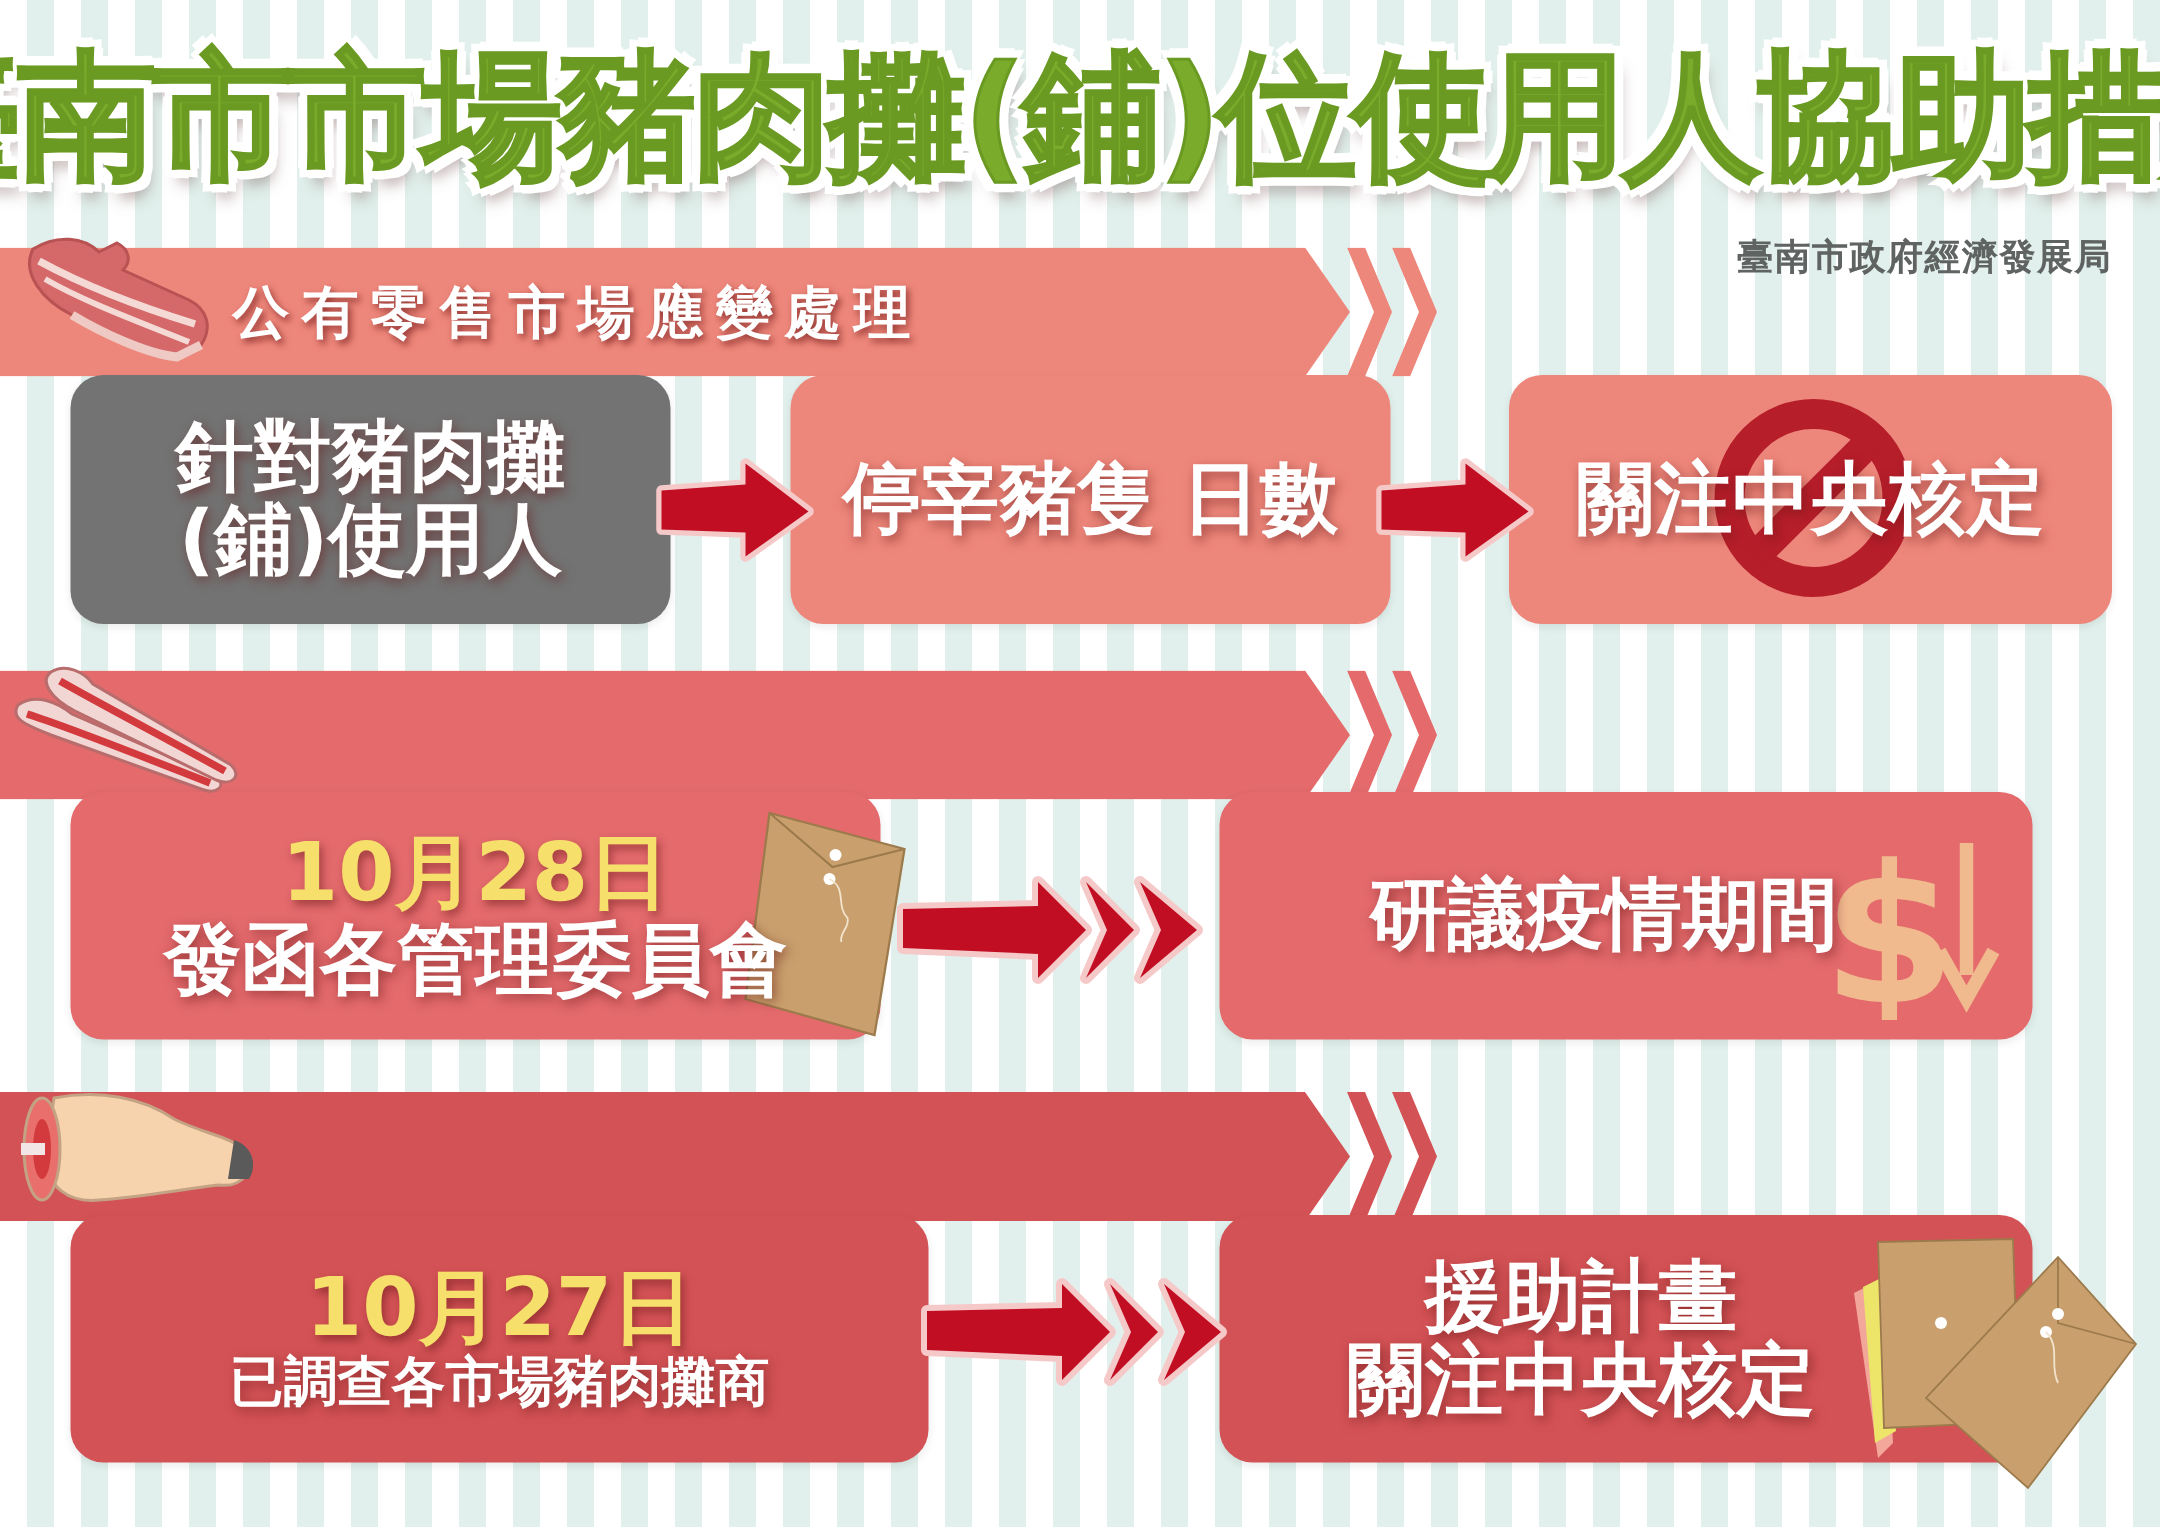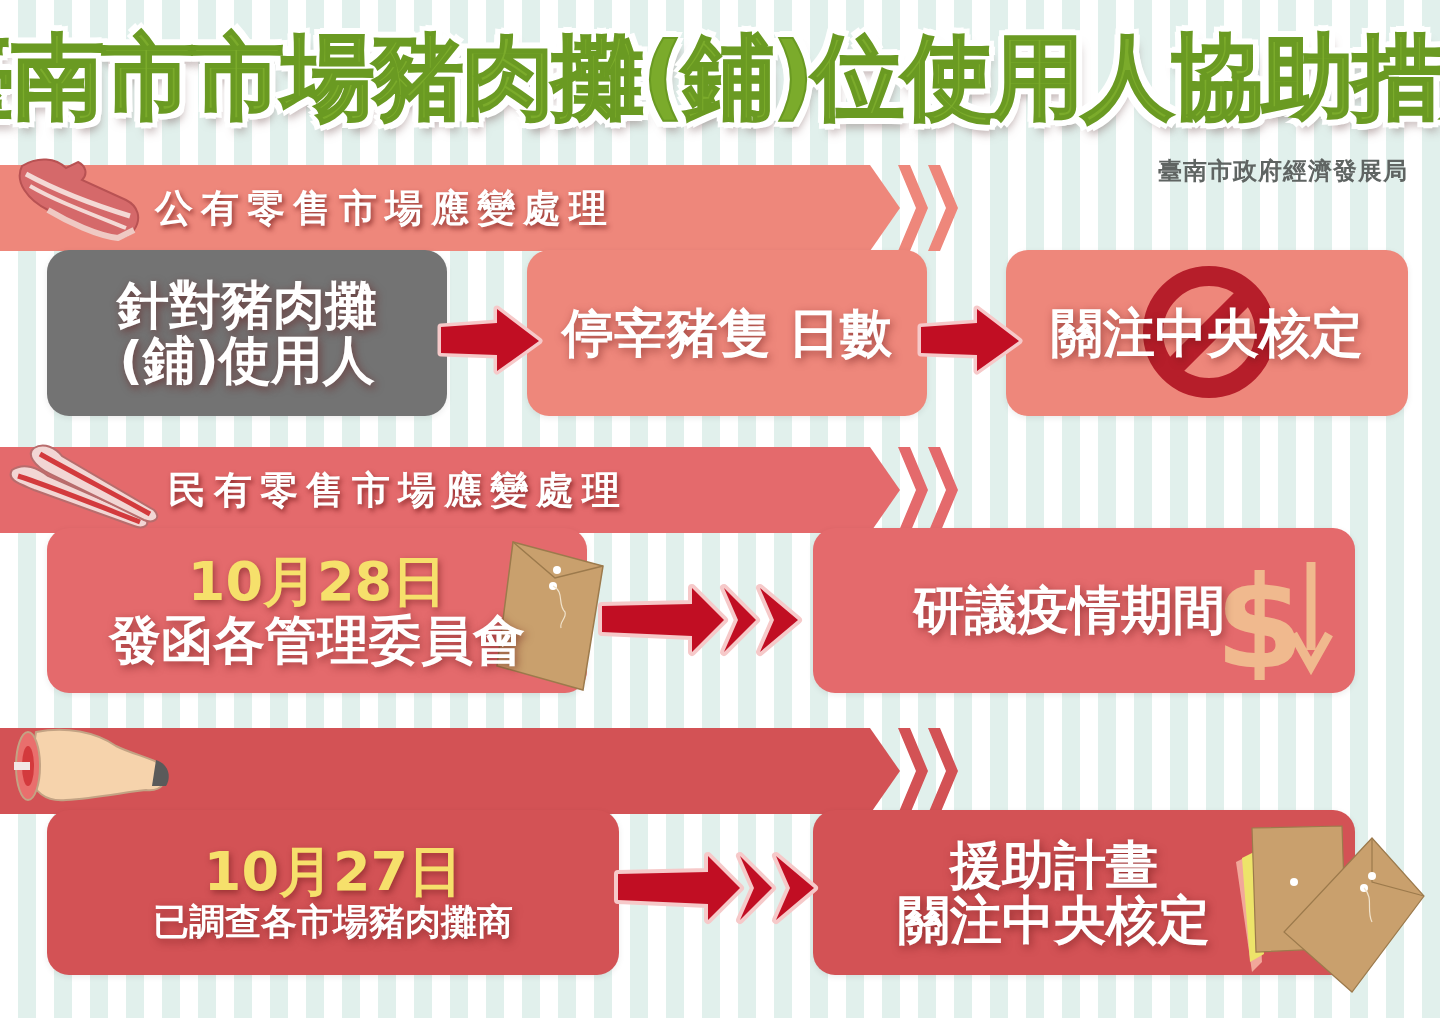--- a/index.html
+++ b/index.html
@@ -107,21 +107,20 @@
   </svg>
   <div class="txt" style="font-size:52px;">
     <div>關注中央核定</div>
   </div>
 </div>
 
 <div class="banner" style="top:447px; width:960px;">
   <div class="bar" style="width:900px; background:#e46a6c;"></div>
   <div class="chev" style="left:898px; background:#e46a6c;"></div>
   <div class="chev" style="left:928px; background:#e46a6c;"></div>
-  <div class="label" style="margin-left:168px;">民有零售市場應變處理</div>
 </div>
 <svg class="meat-icon" style="left:4px; top:440px;" width="160" height="90" viewBox="0 0 160 90">
   <path d="M8 30 C20 22 34 28 44 36 L140 78 C148 84 140 90 130 86 L30 50 C16 44 2 40 8 30 Z" fill="#f2d6d4" stroke="#b86c6c" stroke-width="2"></path>
   <path d="M14 36 C40 44 90 64 136 82" stroke="#d33a3d" stroke-width="5" fill="none"></path>
   <path d="M30 8 C40 2 52 8 58 16 L150 70 C158 78 150 84 140 80 L46 34 C30 26 22 14 30 8 Z" fill="#f2d6d4" stroke="#b86c6c" stroke-width="2"></path>
   <path d="M36 14 C64 30 110 54 146 74" stroke="#d33a3d" stroke-width="5" fill="none"></path>
 </svg>
 
 <div class="card" style="left:47px; top:528px; width:540px; height:165px; background:#e46a6c;">
   <svg style="position:absolute; left:448px; top:10px;" width="112" height="156" viewBox="0 0 112 156">

